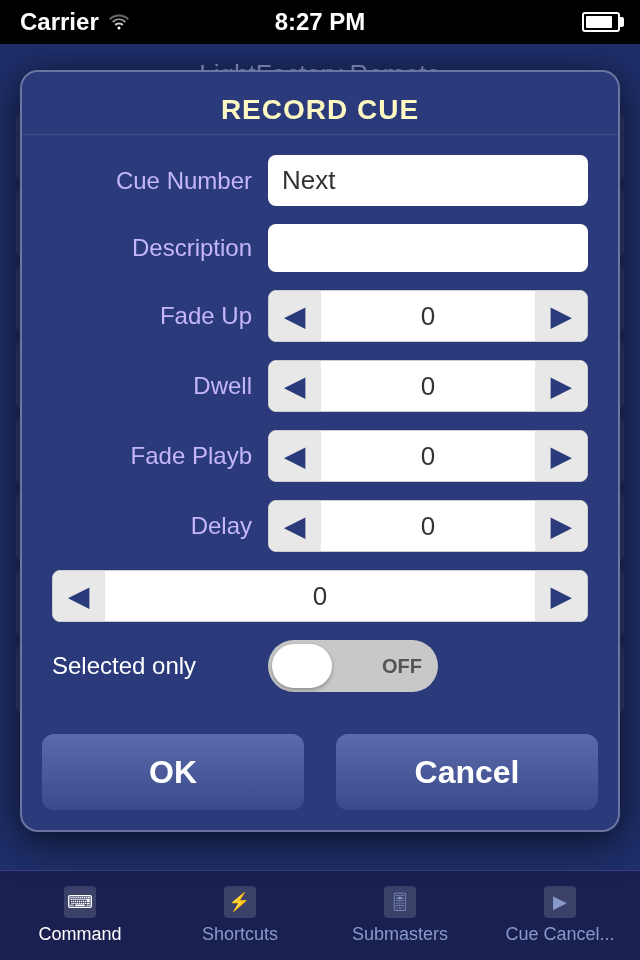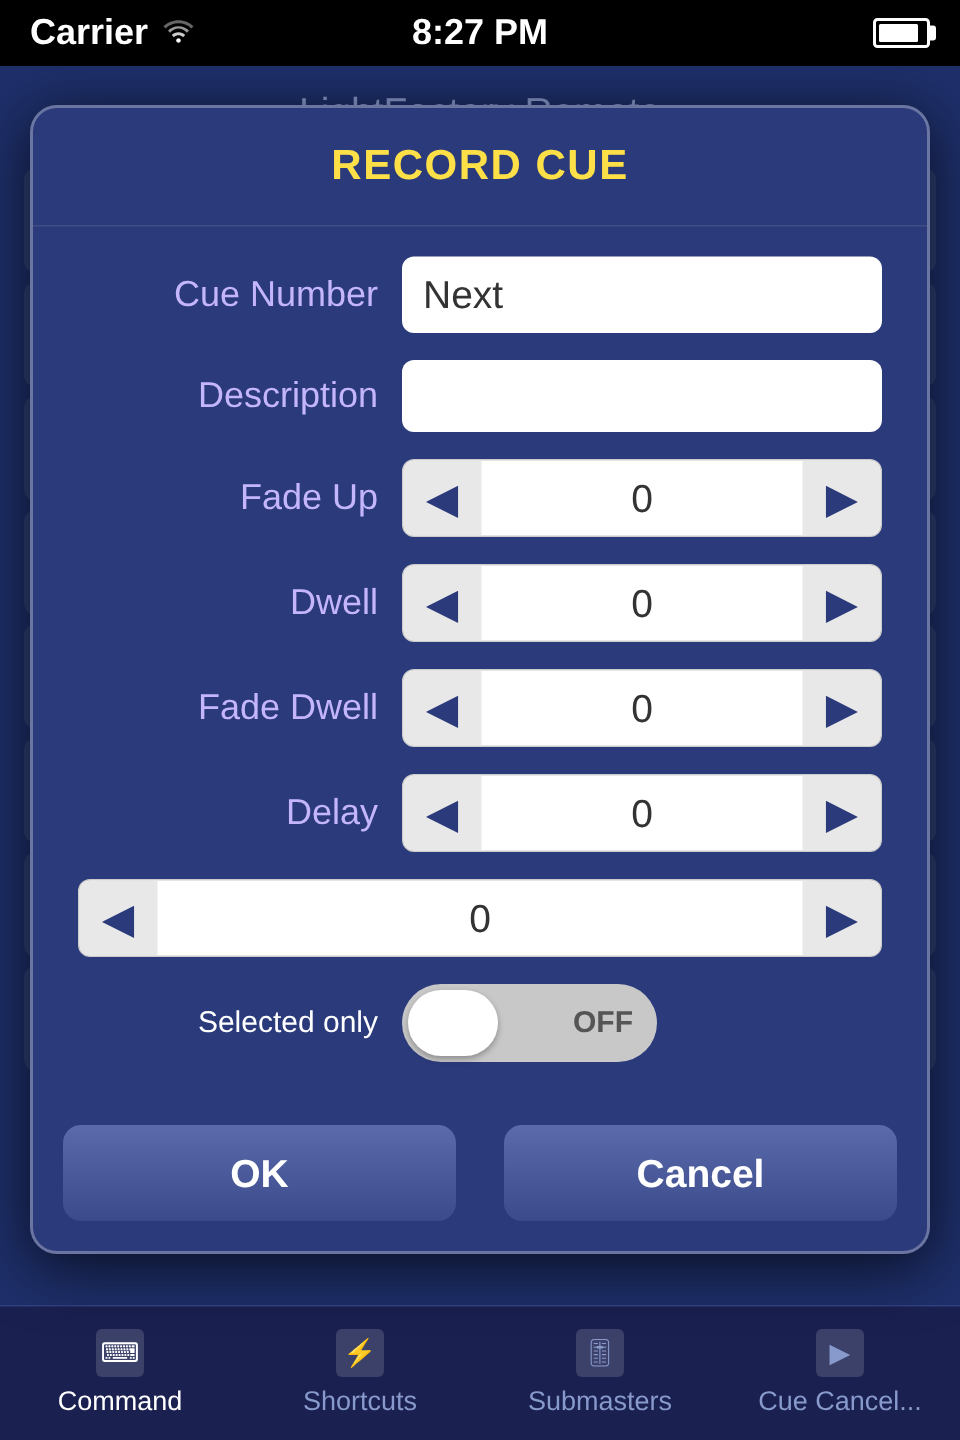--- a/index.html
+++ b/index.html
@@ -142,24 +142,24 @@
       background: #2a3a7a;
       border-radius: 18px;
       border: 2px solid rgba(255,255,255,0.3);
       z-index: 200;
       overflow: hidden;
       box-shadow: 0 8px 40px rgba(0,0,0,0.7);
     }
 
     .dialog-title {
       text-align: center;
-      color: #fde047;
+      color: #fef9c3;
       font-size: 28px;
       font-weight: 700;
-      padding: 22px 20px 24px;
+      padding: 22px 20px 8px;
       letter-spacing: 1px;
       border-bottom: 1px solid rgba(255,255,255,0.1);
     }
 
     .dialog-body {
       padding: 20px 30px 10px;
     }
 
     .form-row {
       display: flex;
@@ -236,23 +236,23 @@
     }
 
     
     .toggle-row {
       display: flex;
       align-items: center;
       margin-bottom: 18px;
     }
     .toggle-label {
       color: #fff;
-      font-size: 20px;
+      font-size: 24px;
       font-weight: 500;
-      text-align: right;
+      text-align: left;
       min-width: 200px;
       margin-right: 16px;
     }
     .toggle-control {
       display: flex;
       align-items: center;
       background: #c8c8c8;
       border-radius: 30px;
       width: 170px;
       height: 52px;
@@ -278,24 +278,24 @@
     }
 
     
     .dialog-buttons {
       display: flex;
       gap: 16px;
       padding: 14px 20px 20px;
     }
     .btn {
       flex: 1;
-      height: 64px;
+      height: 76px;
       border: none;
       border-radius: 12px;
-      font-size: 26px;
+      font-size: 32px;
       font-weight: 600;
       cursor: pointer;
       color: #fff;
     }
     .btn-ok {
       background: linear-gradient(180deg, #6070b0 0%, #4050a0 50%, #3040888 100%);
       background: linear-gradient(180deg, #5a6aaa 0%, #3a4a8a 100%);
     }
     .btn-cancel {
       background: linear-gradient(180deg, #5a6aaa 0%, #3a4a8a 100%);
@@ -417,21 +417,21 @@
       <div class="form-control">
         <div class="stepper">
           <button class="stepper-btn">◀</button>
           <span class="stepper-val">0</span>
           <button class="stepper-btn">▶</button>
         </div>
       </div>
     </div>
 
     <div class="form-row">
-      <div class="form-label">Fade Dwell</div>
+      <div class="form-label">Fade Playb</div>
       <div class="form-control">
         <div class="stepper">
           <button class="stepper-btn">◀</button>
           <span class="stepper-val">0</span>
           <button class="stepper-btn">▶</button>
         </div>
       </div>
     </div>
 
     <div class="form-row">

